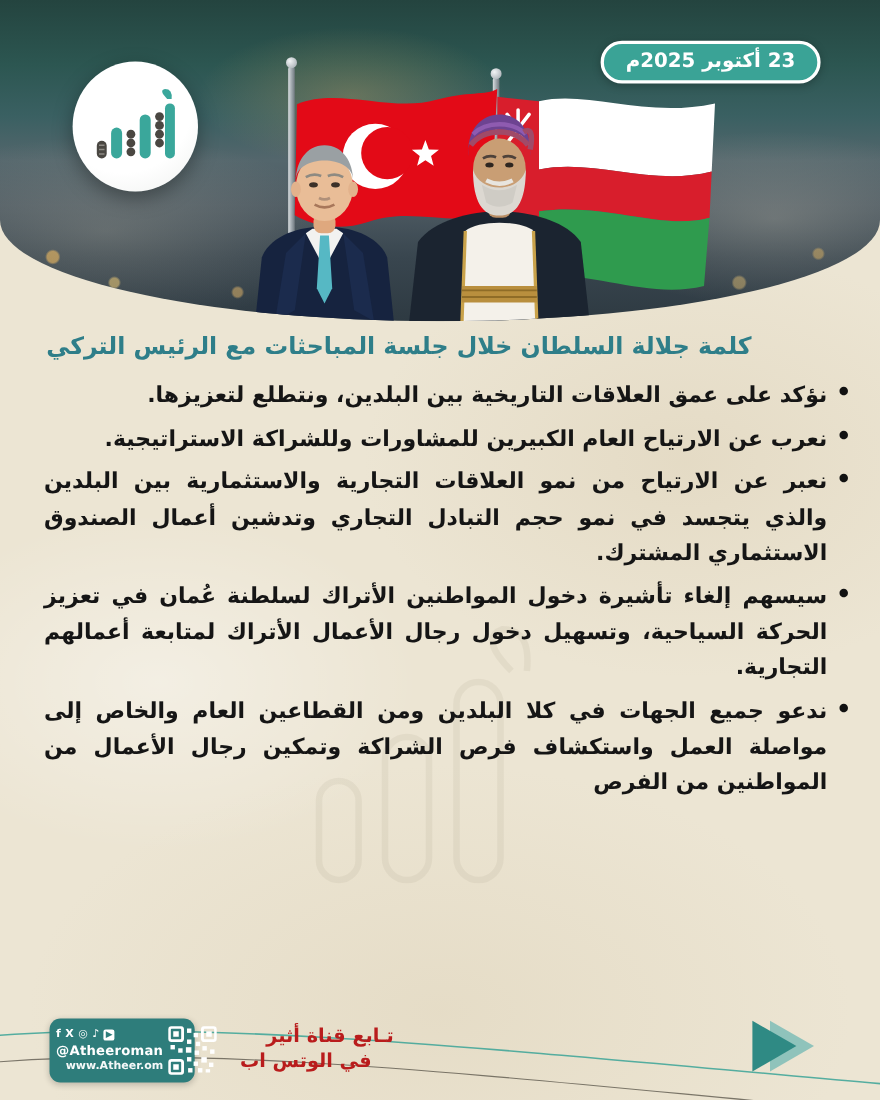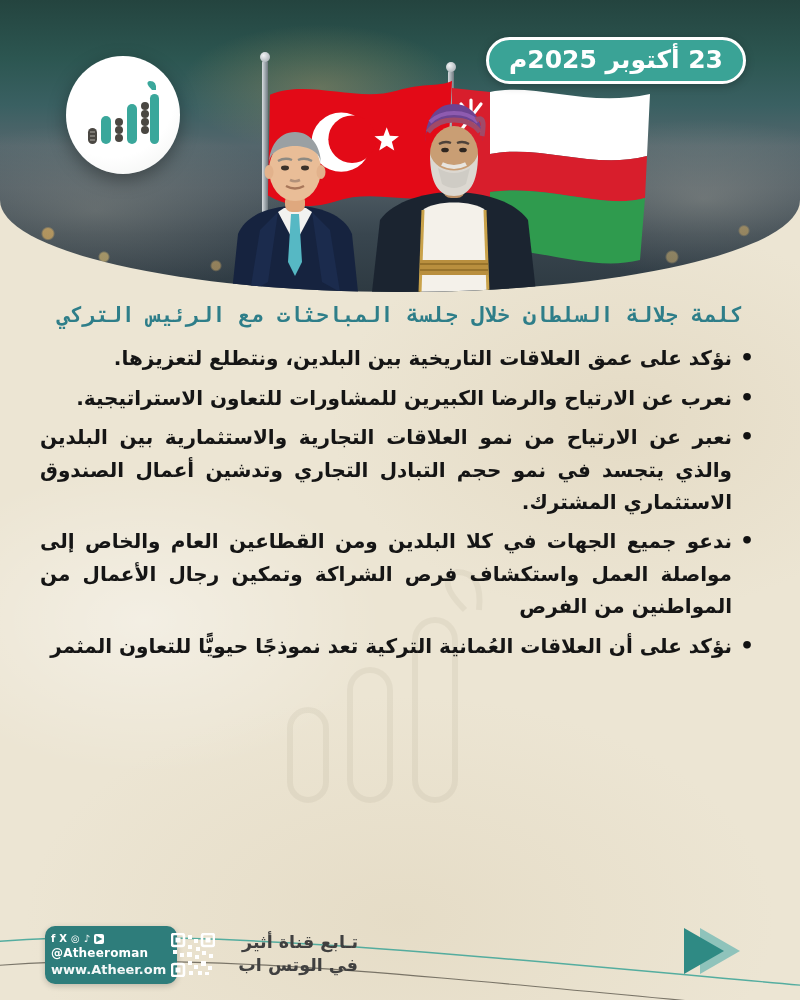--- a/index.html
+++ b/index.html
@@ -46,31 +46,31 @@
   .logo-circle {
     position:absolute; left:66px; top:56px; width:114px; height:118px; border-radius:50%;
     background:radial-gradient(circle at 40% 32%, #ffffff 60%, #eef0ee);
     box-shadow:0 6px 18px rgba(0,0,0,.35);
     display:flex; align-items:center; justify-content:center;
   }
 
   .date-badge {
     position:absolute; right:54px; top:37px; direction:rtl;
     background:#3aa396; color:#fff; border:3px solid #fff; border-radius:26px;
-    padding:5px 20px 7px; font-size:25px; font-weight:bold; letter-spacing:.5px;
+    padding:5px 20px 7px; font-size:18px; font-weight:bold; letter-spacing:.5px;
     box-shadow:0 2px 8px rgba(0,0,0,.25);
   }
 
   
   .content { position:absolute; top:292px; left:0; width:800px; direction:rtl; }
   .title {
     color:#2e7e89; font-size:21.5px; font-weight:bold; line-height:1.32;
-    text-align:center; padding:10px 42px 0 42px;font-family:Liberation Mono, monospace;
-  }
-  ul.bullets { list-style:none; padding:12px 46px 0 40px; text-align:justify; }
+    text-align:left; padding:10px 42px 0 42px;
+  }
+  ul.bullets { list-style:none; padding:12px 26px 0 40px; text-align:justify; }
   ul.bullets li {
     position:relative; padding-right:22px; margin-bottom:7px;
     font-size:20px; font-weight:bold; line-height:1.62; color:#151515;
   }
   ul.bullets li::before { content:"•"; position:absolute; right:0; top:-2px; font-size:22px; color:#111; }
 
   .watermark { position:absolute; left:250px; top:560px; opacity:.07; pointer-events:none; }
 
   
   .footer { position:absolute; left:0; bottom:0; width:800px; height:110px; }
@@ -78,27 +78,27 @@
   .social-badge {
     position:absolute; left:45px; bottom:16px; width:132px; height:58px;
     background:#2e7d7b; border-radius:10px; display:flex; align-items:center;
     padding:5px 6px; gap:5px; color:#fff; box-shadow:0 2px 6px rgba(0,0,0,.2);
   }
   .social-col { flex:1; display:flex; flex-direction:column; justify-content:center; gap:2px; }
   .icon-row { display:flex; gap:4px; font-size:10px; line-height:10px; font-weight:bold; color:#fff; }
   .icon-row span { display:inline-block; }
   .yt-chip { background:#fff; color:#2e7d7b; border-radius:2px; padding:0 2px; font-size:8px; }
   .handle { font-size:12px; font-weight:bold; letter-spacing:.2px; }
-  .website { font-size:13px; font-weight:bold; opacity:.95;text-align:right; }
+  .website { font-size:10px; font-weight:bold; opacity:.95;text-align:right; }
   .qr { width:44px; height:44px; flex:none; }
   .caption {
     position:absolute; left:188px; bottom:22px; width:170px; direction:rtl; text-align:right;
-    color:#404040; font-weight:bold; font-size:17.5px; line-height:1.35;
-  }
-  .caption .l2 { padding-left:10px; }
+    color:#b91c1c; font-weight:bold; font-size:17.5px; line-height:1.35;
+  }
+  .caption .l2 { padding-left:10px; text-align:center; }
   .play-arrows { position:absolute; right:52px; bottom:24px; width:70px; height:50px; }
 </style>
 </head>
 <body>
 
 <div class="hero">
 
   <div class="pole turkey"></div>
   <div class="pole oman"></div>
 
@@ -195,24 +195,24 @@
     <rect x="165" y="60" width="40" height="180" rx="20"></rect>
     <path d="M215,50 q-30,-30 -8,-38 q26,0 22,38"></path>
   </g>
 </svg>
 
 <div class="content">
   <h1 class="title">كلمة جلالة السلطان خلال جلسة المباحثات مع الرئيس التركي</h1>
 
   <ul class="bullets">
     <li>نؤكد على عمق العلاقات التاريخية بين البلدين، ونتطلع لتعزيزها.</li>
-    <li>نعرب عن الارتياح والرضا الكبيرين للمشاورات للتعاون الاستراتيجية.</li>
+    <li>نعرب عن الارتياح العام الكبيرين للمشاورات وللشراكة الاستراتيجية.</li>
     <li>نعبر عن الارتياح من نمو العلاقات التجارية والاستثمارية بين البلدين والذي يتجسد في نمو حجم التبادل التجاري وتدشين أعمال الصندوق الاستثماري المشترك.</li>
+    <li>سيسهم إلغاء تأشيرة دخول المواطنين الأتراك لسلطنة عُمان في تعزيز الحركة السياحية، وتسهيل دخول رجال الأعمال الأتراك لمتابعة أعمالهم التجارية.</li>
     <li>ندعو جميع الجهات في كلا البلدين ومن القطاعين العام والخاص إلى مواصلة العمل واستكشاف فرص الشراكة وتمكين رجال الأعمال من المواطنين من الفرص</li>
-    <li>نؤكد على أن العلاقات العُمانية التركية تعد نموذجًا حيويًّا للتعاون المثمر</li>
   </ul>
 </div>
 
 <div class="footer">
   <svg class="footer-lines" viewBox="0 0 800 110">
     <path d="M-10,52 C180,36 430,62 810,96" stroke="#3aa396" stroke-width="1.4" fill="none" opacity=".85"></path>
     <path d="M-10,76 C210,58 470,92 810,122" stroke="#4a463c" stroke-width="1.1" fill="none" opacity=".7"></path>
   </svg>
 
   <div class="social-badge">

